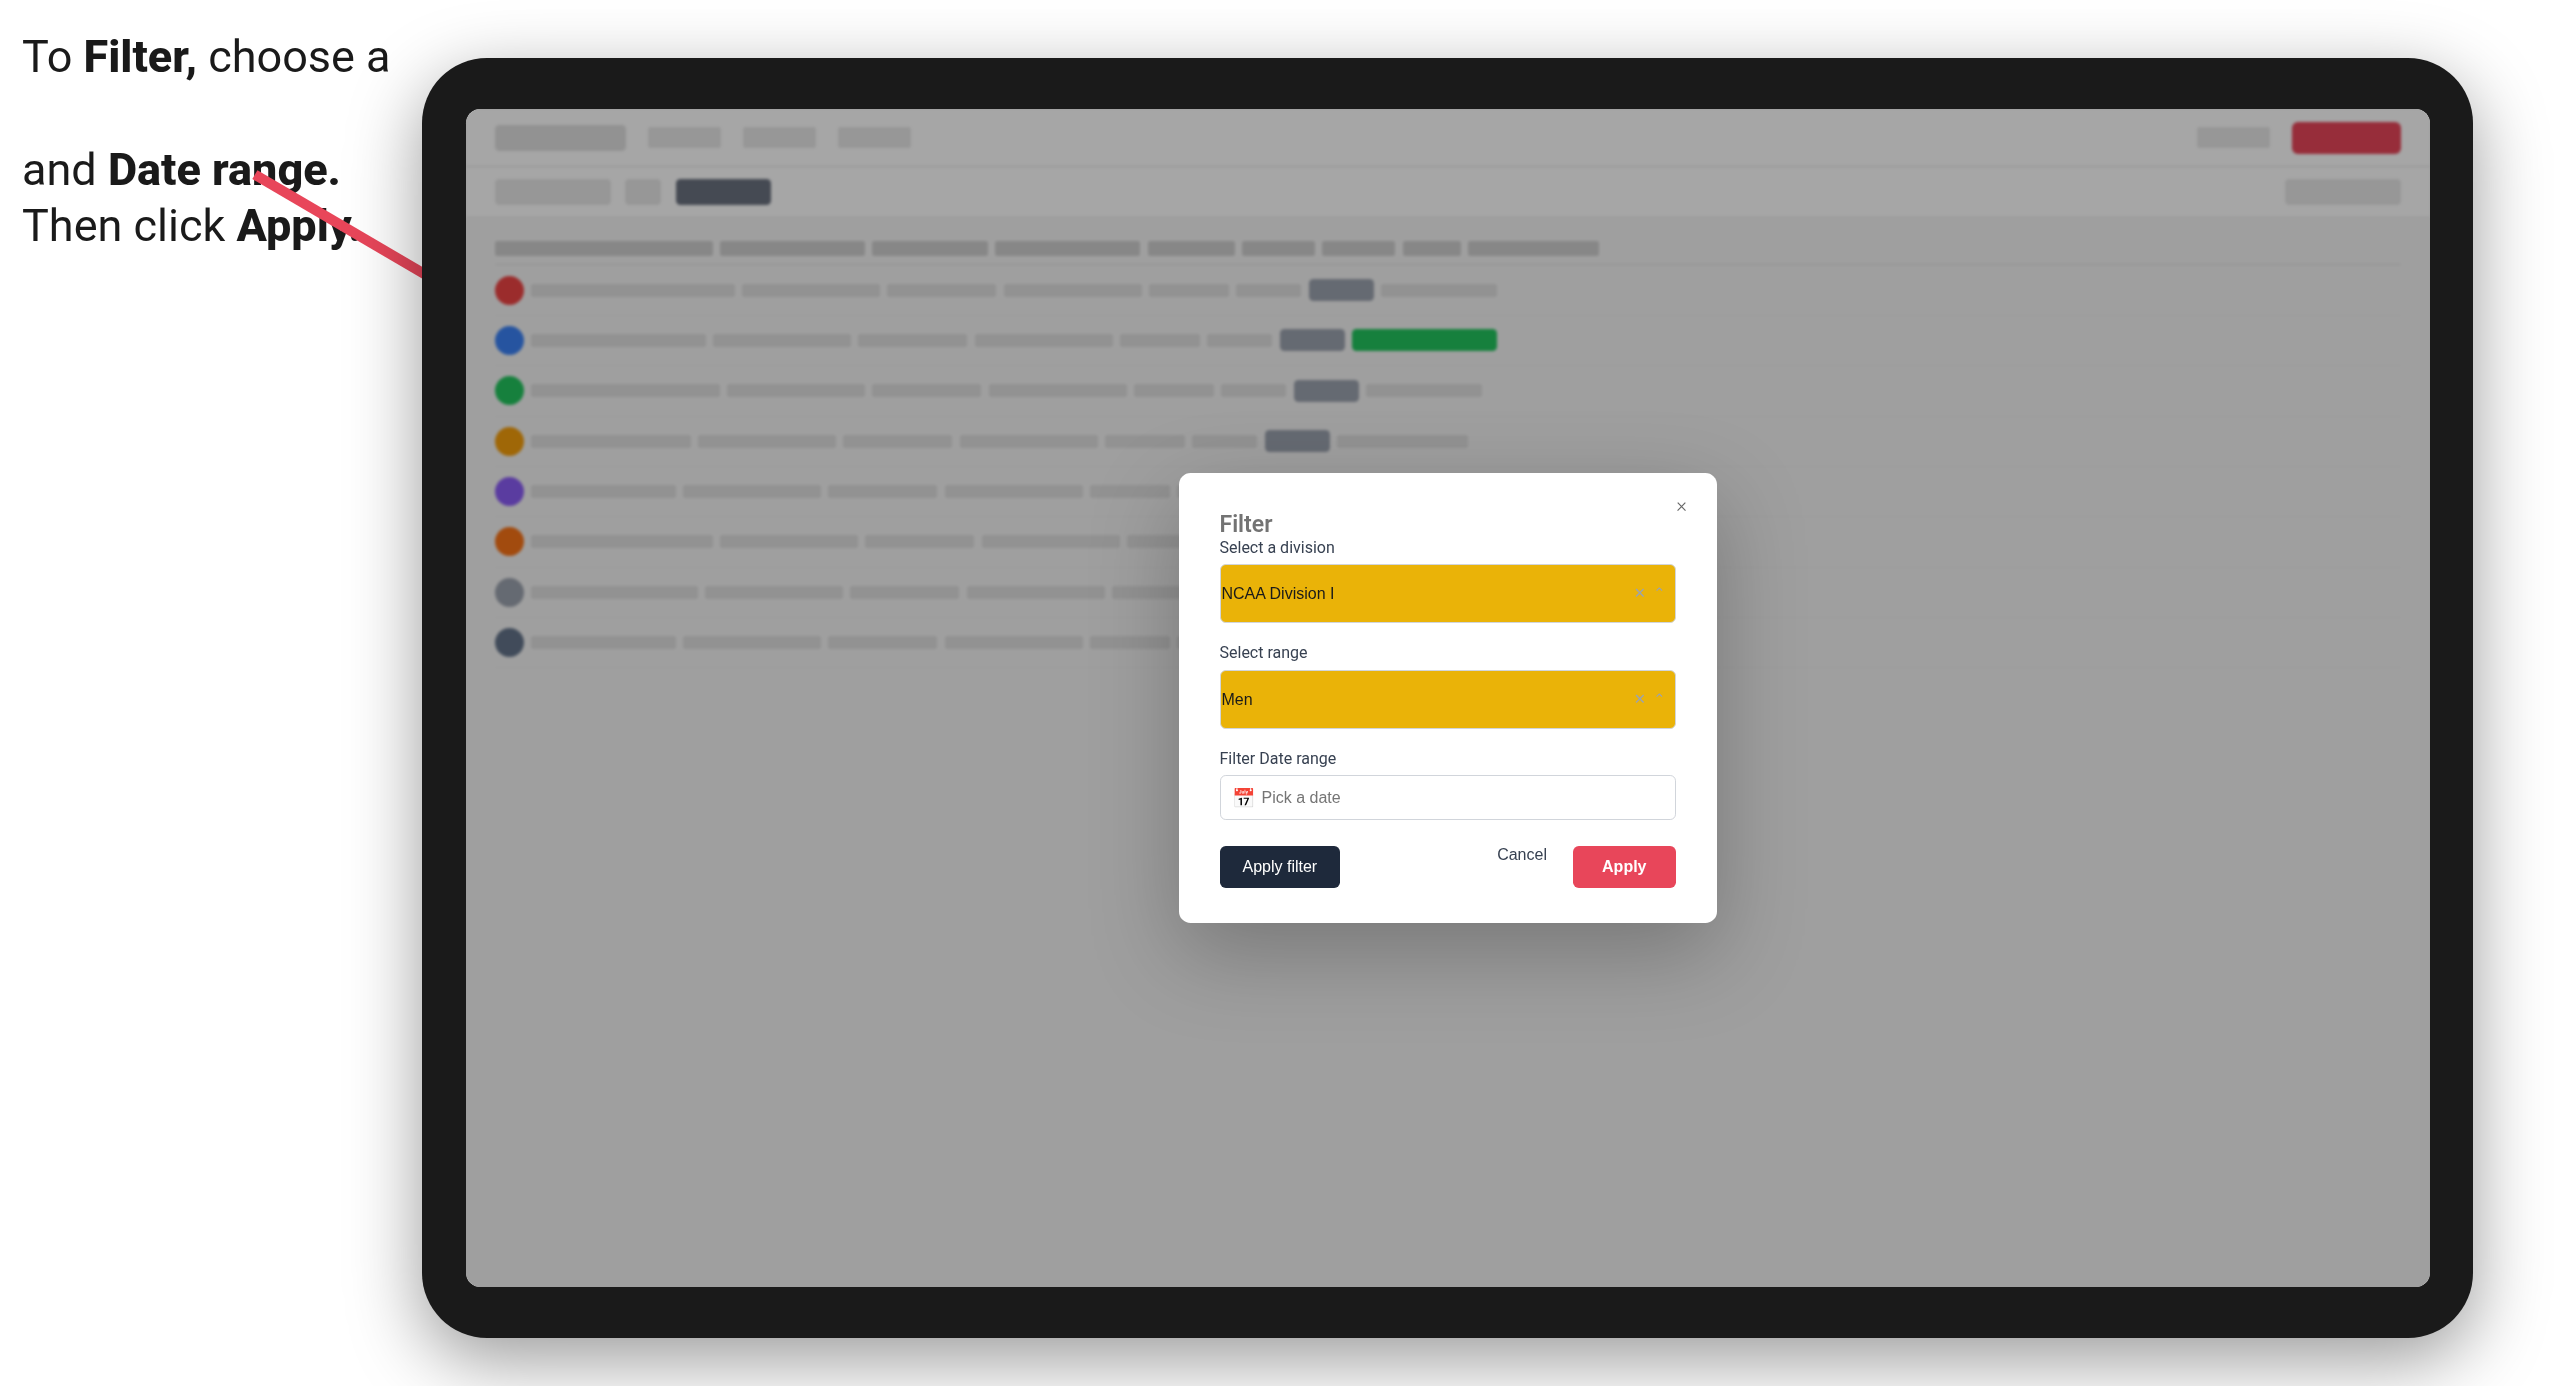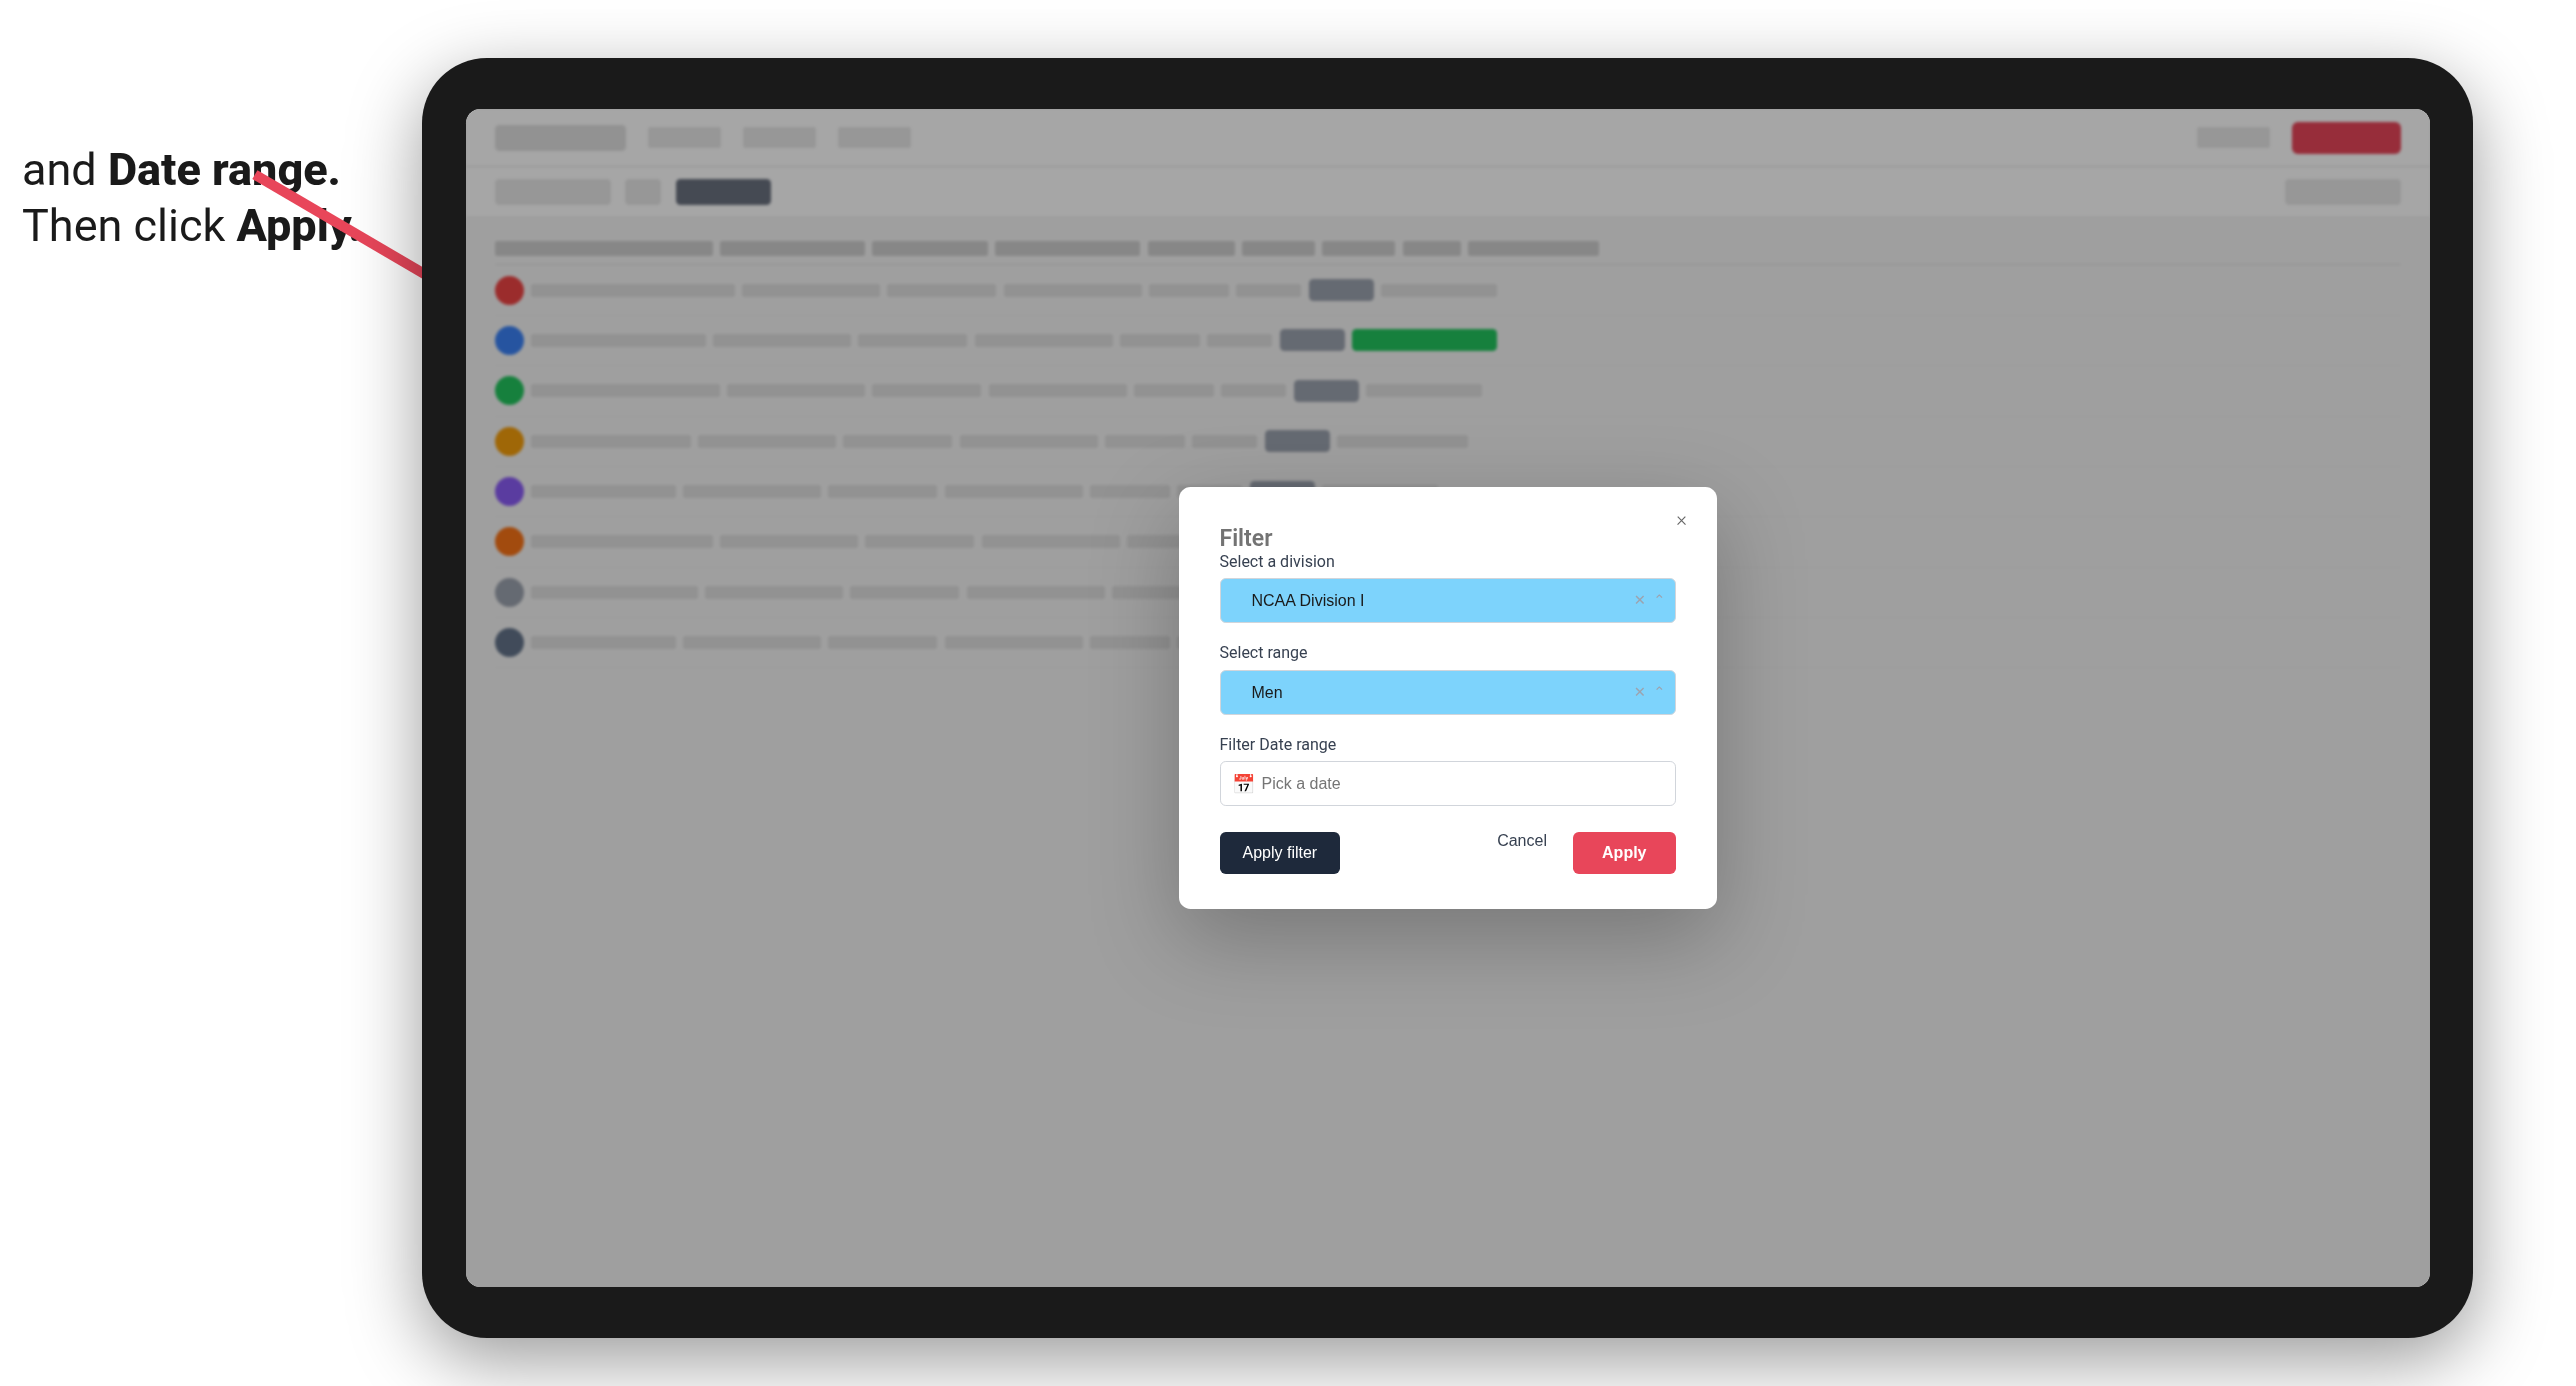--- a/index.html
+++ b/index.html
@@ -230,27 +230,27 @@
       display: block;
     }
 
     .select-wrapper {
       position: relative;
       width: 100%;
     }
 
     .select-wrapper select {
       width: 100%;
-      height: 45px;
+      height: 59px;
       border: 0.7px solid #d1d5db;
       border-radius: 5.8px;
-      padding: 0 31px;
+      padding: 0 1px;
       font-size: 16px;
       color: #1a1a1a;
-      background: #7dd3fc;
+      background: #eab308;
       appearance: none;
       cursor: pointer;
     }
 
     .select-icons {
       position: absolute;
       right: 10.2px;
       top: 50%;
       transform: translateY(-50%);
       display: flex;
@@ -340,21 +340,21 @@
     .color-yellow { background: #f59e0b; }
     .color-purple { background: #8b5cf6; }
     .color-orange { background: #f97316; }
     .color-gray { background: #9ca3af; }
     .color-slate { background: #64748b; }
   </style>
 </head>
 <body>
 
 <div class="instruction-text">
-  <br>
+  <span>To <span class="bold">Filter,</span> choose a</span><br>
   <br>
   <span>and <span class="bold">Date range.</span></span><br>
   <span>Then click <span class="bold">Apply.</span></span>
 </div>
 
 <svg class="arrow-svg" viewBox="0 0 720 480" xmlns="http://www.w3.org/2000/svg">
   <defs>
     <marker id="arrowhead" markerWidth="12" markerHeight="10" refX="10" refY="5" orient="auto">
       <polygon points="0 0, 12 5, 0 10" fill="#e8465a"></polygon>
     </marker>

